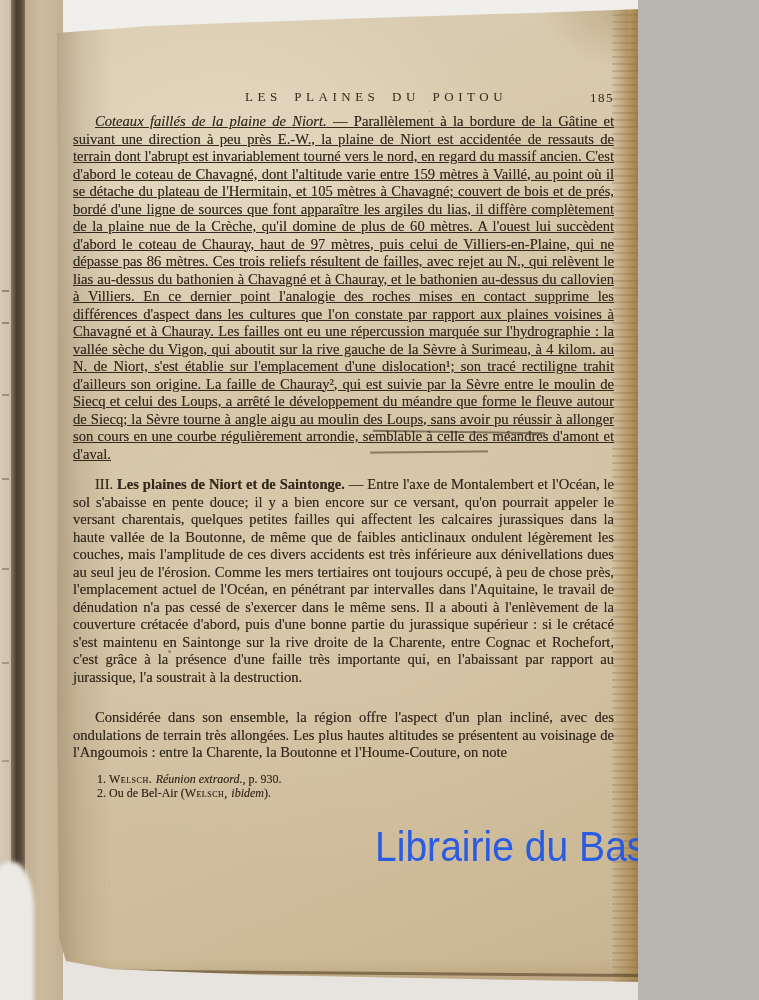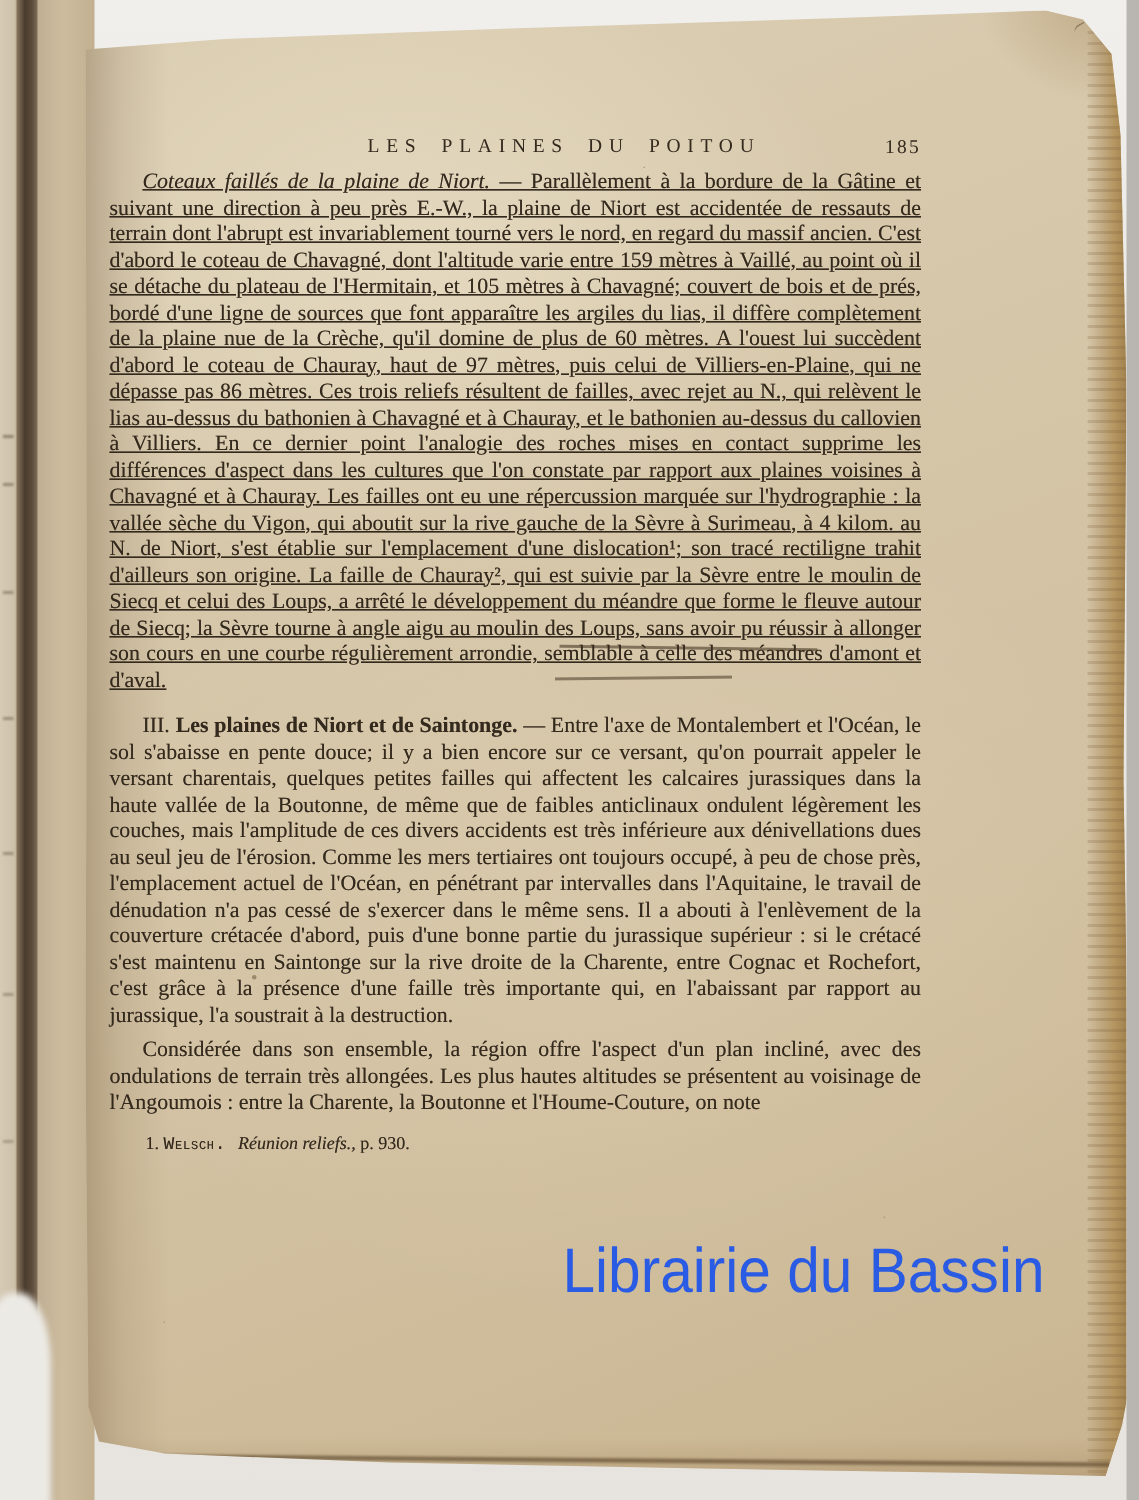--- a/index.html
+++ b/index.html
@@ -1,17 +1,17 @@
 <!DOCTYPE html>
 <html><head>
 <meta charset="utf-8">
 <style>
   html,body{margin:0;padding:0;background:#b9b6b1;}
   .scene{
-    position:relative; width:751px; height:1000px; overflow:hidden;
+    position:relative; width:638px; height:1000px; overflow:hidden;
     background:linear-gradient(180deg,#f0efec 0%,#e9e7e3 40%,#e7e4df 100%);
     font-family:"Liberation Serif","DejaVu Serif",serif;
   }
   
   .facing-strip{position:absolute;left:0;top:0;width:13px;height:100%;
     background:linear-gradient(90deg,#d6cab6 0%,#cfc2ab 70%,#b3a288 100%);}
   .showthrough-marks{position:absolute;left:2px;top:290px;width:7px;height:2px;
     background:rgba(96,80,60,.55);filter:blur(.6px);
     box-shadow:0 32px 0 rgba(96,80,60,.5),0 66px 0 -1px rgba(96,80,60,.5),
       0 104px 0 rgba(96,80,60,.45),0 146px 0 -1px rgba(96,80,60,.5),
@@ -62,26 +62,26 @@
     font-size:13px;}
   .header-title{position:absolute;left:172px;top:0;letter-spacing:4.5px;word-spacing:5px;
     white-space:nowrap;}
   .page-number{position:absolute;right:0;top:1px;letter-spacing:1.5px;text-align:center;}
   .textblock{position:absolute;left:0;top:113px;width:541px;
     font-size:14.6px;line-height:17.5px;text-align:justify;
     text-shadow:0 0 .4px rgba(52,42,30,.55);}
   .textblock p{margin:0;}
   p.para{text-indent:22px;text-decoration:underline;}
   p.section{margin-top:13px;text-indent:22px;}
-  p.p4{margin-top:6px;text-indent:22px;}
+  p.p4{margin-top:23px;text-indent:22px;}
   .it{font-style:italic;}
   .bd{font-weight:700;font-family:Liberation Serif, serif;}
   .footnotes{margin-top:10px;padding-left:24px;font-size:12px;line-height:14px;
     text-align:left;}
-  .sc{font-variant:small-caps;letter-spacing:.5px;font-family:Liberation Mono, monospace;}
+  .sc{font-variant:small-caps;letter-spacing:.5px;}
   
   .ink-mark-1{position:absolute;left:300px;top:431px;width:172px;height:1.6px;
     background:rgba(58,44,26,.55);transform:rotate(.8deg);filter:blur(.3px);}
   .ink-mark-2{position:absolute;left:297px;top:451px;width:118px;height:1.6px;
     background:rgba(58,44,26,.5);transform:rotate(-.6deg);filter:blur(.3px);}
   
   .watermark{position:absolute;left:375px;top:823px;
     font-family:"Liberation Sans","DejaVu Sans",sans-serif;
     font-size:42px;color:#2256e8;white-space:nowrap;
     transform:scaleX(.93);transform-origin:left top;opacity:.95;}
@@ -115,21 +115,22 @@
 
       <div class="textblock">
 
         <p class="para"><span class="it">Coteaux faillés de la plaine de Niort.</span><span> — Parallèlement à la bordure de la Gâtine et suivant une direction à peu près E.-W., la plaine de Niort est accidentée de ressauts de terrain dont l'abrupt est invariablement tourné vers le nord, en regard du massif ancien. C'est d'abord le coteau de Chavagné, dont l'altitude varie entre 159 mètres à Vaillé, au point où il se détache du plateau de l'Hermitain, et 105 mètres à Chavagné; couvert de bois et de prés, bordé d'une ligne de sources que font apparaître les argiles du lias, il diffère complètement de la plaine nue de la Crèche, qu'il domine de plus de 60 mètres. A l'ouest lui succèdent d'abord le coteau de Chauray, haut de 97 mètres, puis celui de Villiers-en-Plaine, qui ne dépasse pas 86 mètres. Ces trois reliefs résultent de failles, avec rejet au N., qui relèvent le lias au-dessus du bathonien à Chavagné et à Chauray, et le bathonien au-dessus du callovien à Villiers. En ce dernier point l'analogie des roches mises en contact supprime les différences d'aspect dans les cultures que l'on constate par rapport aux plaines voisines à Chavagné et à Chauray. Les failles ont eu une répercussion marquée sur l'hydrographie : la vallée sèche du Vigon, qui aboutit sur la rive gauche de la Sèvre à Surimeau, à 4 kilom. au N. de Niort, s'est établie sur l'emplacement d'une dislocation¹; son tracé rectiligne trahit d'ailleurs son origine. La faille de Chauray², qui est suivie par la Sèvre entre le moulin de Siecq et celui des Loups, a arrêté le développement du méandre que forme le fleuve autour de Siecq; la Sèvre tourne à angle aigu au moulin des Loups, sans avoir pu réussir à allonger son cours en une courbe régulièrement arrondie, semblable à celle des méandres d'amont et d'aval.</span></p>
 
         <p class="section"><span>III.</span><span class="bd"> Les plaines de Niort et de Saintonge.</span><span> — Entre l'axe de Montalembert et l'Océan, le sol s'abaisse en pente douce; il y a bien encore sur ce versant, qu'on pourrait appeler le versant charentais, quelques petites failles qui affectent les calcaires jurassiques dans la haute vallée de la Boutonne, de même que de faibles anticlinaux ondulent légèrement les couches, mais l'amplitude de ces divers accidents est très inférieure aux dénivellations dues au seul jeu de l'érosion. Comme les mers tertiaires ont toujours occupé, à peu de chose près, l'emplacement actuel de l'Océan, en pénétrant par intervalles dans l'Aquitaine, le travail de dénudation n'a pas cessé de s'exercer dans le même sens. Il a abouti à l'enlèvement de la couverture crétacée d'abord, puis d'une bonne partie du jurassique supérieur : si le crétacé s'est maintenu en Saintonge sur la rive droite de la Charente, entre Cognac et Rochefort, c'est grâce à la présence d'une faille très importante qui, en l'abaissant par rapport au jurassique, l'a soustrait à la destruction.</span></p>
 
         <p class="p4">Considérée dans son ensemble, la région offre l'aspect d'un plan incliné, avec des ondulations de terrain très allongées. Les plus hautes altitudes se présentent au voisinage de l'Angoumois : entre la Charente, la Boutonne et l'Houme-Couture, on note</p>
 
         <div class="footnotes">
-          <div><span>1. </span><span class="sc">Welsch. </span><span class="it">Réunion reliefs.,</span><span> p. 930.</span></div>
+          <div><span>1. </span><span class="sc">Welsch. </span><span class="it">Réunion extraord.,</span><span> p. 930.</span></div>
+          <div><span>2. </span><span>Ou de Bel-Air (</span><span class="sc">Welsch, </span><span class="it">ibidem</span><span>).</span></div>
         </div>
       </div>
 
       <div class="ink-mark-1"></div>
       <div class="ink-mark-2"></div>
     </div>
   </div>
 
   <div class="bottom-left-white"></div>
   <div class="corner-artifact"></div>

